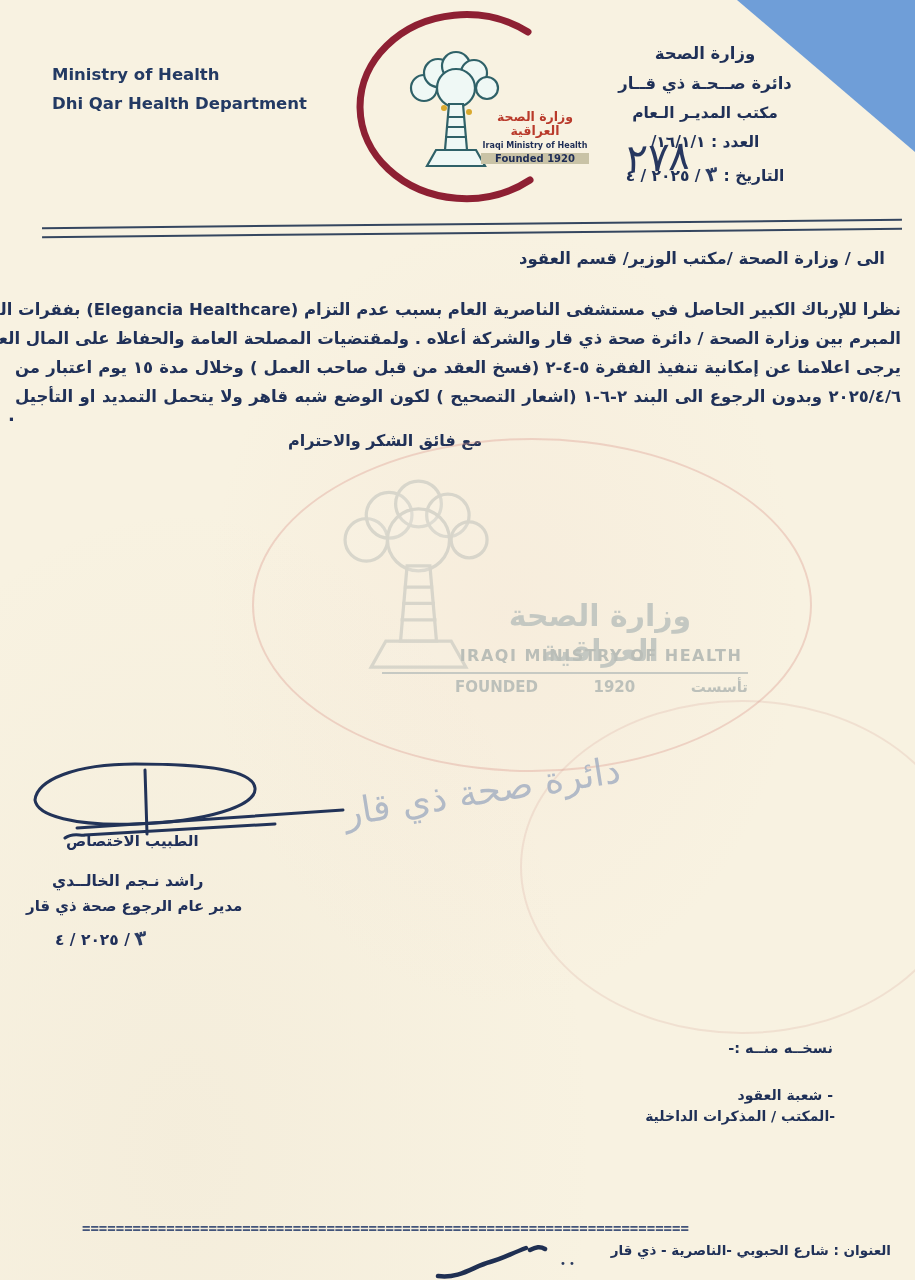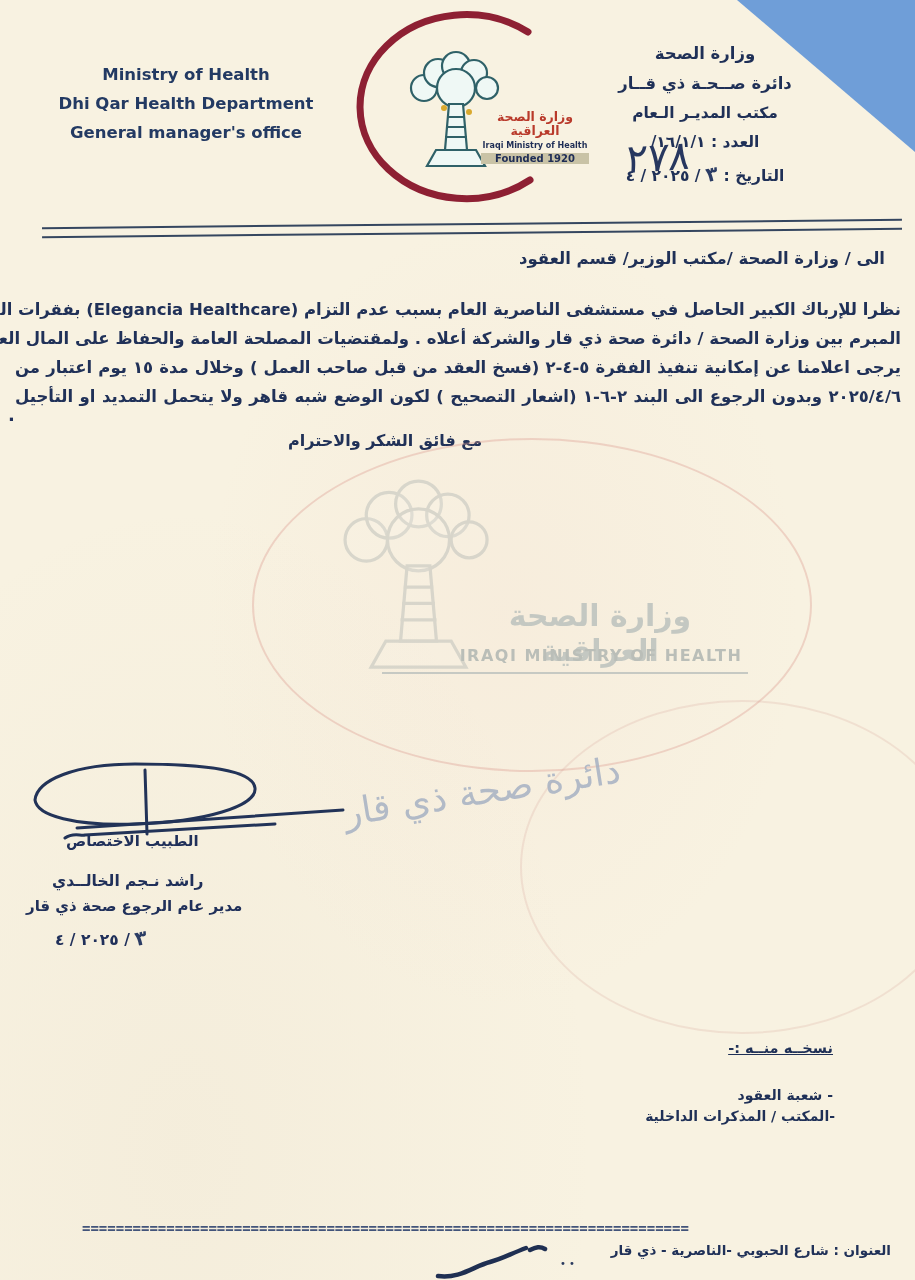--- a/index.html
+++ b/index.html
@@ -10,21 +10,21 @@
       radial-gradient(ellipse at 20% 90%, rgba(200,180,150,.08), transparent 40%),
       #f8f2e1;
     font-family:"DejaVu Sans", sans-serif;
     color:#20305a;
   }
   .abs{position:absolute;}
   
   .corner-blue{position:absolute;top:0;right:0;width:0;height:0;
     border-top:152px solid #6f9ed8;border-left:178px solid transparent;}
   
-  .hdr-en{left:52px;top:60px;width:268px;text-align:center;
+  .hdr-en{left:52px;top:60px;width:268px;
     font-weight:bold;font-size:16.5px;line-height:29px;color:#233a63;}
   
   .logo-ring{left:348px;top:6px;}
   .logo-tree{left:396px;top:44px;}
   .logo-text{left:481px;top:110px;width:108px;text-align:center;}
   .logo-ar{color:#b93a2b;font-weight:bold;font-size:12.5px;line-height:14px;}
   .logo-en{color:#1e2d55;font-weight:bold;font-size:8px;line-height:10px;margin-top:3px;}
   .logo-band{margin-top:2px;background:#c9c3a6;color:#1e2d55;font-weight:bold;
     font-size:10px;line-height:11px;}
   
@@ -64,42 +64,41 @@
   .stamp{left:272px;top:770px;width:420px;direction:rtl;text-align:center;
     font-size:37px;color:#a6b1c3;letter-spacing:3px;transform:rotate(-9deg);opacity:.85;}
   
   .sig-svg{left:25px;top:752px;}
   .sig-title{left:66px;top:832px;font-weight:bold;font-size:15px;direction:rtl;text-align:right;}
   .sig-name{left:52px;top:864px;font-weight:bold;font-size:15.5px;direction:rtl;margin-top:8px;}
   .sig-pos{left:26px;top:897px;font-weight:bold;font-size:15px;direction:rtl;}
   .sig-date{left:55px;top:926px;font-weight:bold;font-size:15.5px;direction:rtl;}
   
   .cc{direction:rtl;font-weight:bold;color:#1f3057;}
-  .cc-h{right:82px;top:1040px;font-size:14.5px;text-decoration:underline;}
+  .cc-h{right:82px;top:1040px;font-size:14.5px;}
   .cc-1{right:16px;top:1064px;font-size:14px;}
   .cc-2{right:82px;top:1087px;font-size:14px;}
   .cc-3{right:80px;top:1108px;font-size:14px;}
   
   .sep{left:82px;top:1220px;width:745px;font-family:"DejaVu Sans Mono",monospace;
     font-size:14px;font-weight:bold;color:#42547a;overflow:hidden;white-space:nowrap;}
   .addr{right:24px;top:1242px;direction:rtl;font-weight:bold;font-size:13.5px;color:#203158;}
   .scribble{left:432px;top:1242px;}
   .dots{left:560px;top:1258px;font-size:10px;color:#2a3a5e;letter-spacing:3px;}
 </style>
 </head>
 <body>
 
 <div class="page">
 
   <div class="corner-blue"></div>
 
   <div class="abs hdr-en">
     <div>Ministry of Health</div>
     <div>Dhi Qar Health Department</div>
-    <div>General manager's office</div>
   </div>
 
   <svg class="abs logo-ring" width="240" height="198" viewBox="0 0 240 198">
     <path d="M 180,26 A 106,92 0 1 0 182,174" fill="none" stroke="#8e2033" stroke-width="7" stroke-linecap="round"></path>
   </svg>
 
   <svg class="abs logo-tree" width="120" height="136" viewBox="0 0 120 136">
     <g stroke="#2f6168" stroke-width="2.2" fill="#eff8f5">
       <circle cx="28" cy="44" r="13"></circle>
         <circle cx="42" cy="29" r="14"></circle>
@@ -161,20 +160,25 @@
       <circle cx="91" cy="44" r="11"></circle>
         <circle cx="60" cy="44" r="19"></circle>
       <path d="M53,60 h14 l4,46 h-22 z"></path>
       <path d="M40,106 h40 l9,16 h-58 z"></path>
       <path d="M51,73 h18 M50,83 h20 M49,93 h22" fill="none"></path>
     </g>
   </svg>
   <div class="abs wm-ar">وزارة الصحة العراقية</div>
   <div class="abs wm-en">IRAQI MINISTRY OF HEALTH</div>
   <div class="abs wm-line"></div>
+  <div class="abs wm-founded">
+    <span>FOUNDED</span>
+    <span>1920</span>
+    <span>تأسست</span>
+  </div>
 
   <div class="abs stamp">دائرة صحة ذي قار</div>
 
   <svg class="abs sig-svg" width="335" height="98" viewBox="0 0 335 98">
     <g fill="none" stroke="#223358" stroke-width="3" stroke-linecap="round">
       <path d="M 10,48 C 12,28 50,12 110,12 C 180,12 228,18 230,36 C 232,54 180,70 110,72 C 50,74 12,64 10,48"></path>
       <path d="M 120,18 L 122,82"></path>
       <path d="M 52,76 L 318,58"></path>
       <path d="M 40,86 C 48,80 55,84 60,83 L 250,72"></path>
     </g>

